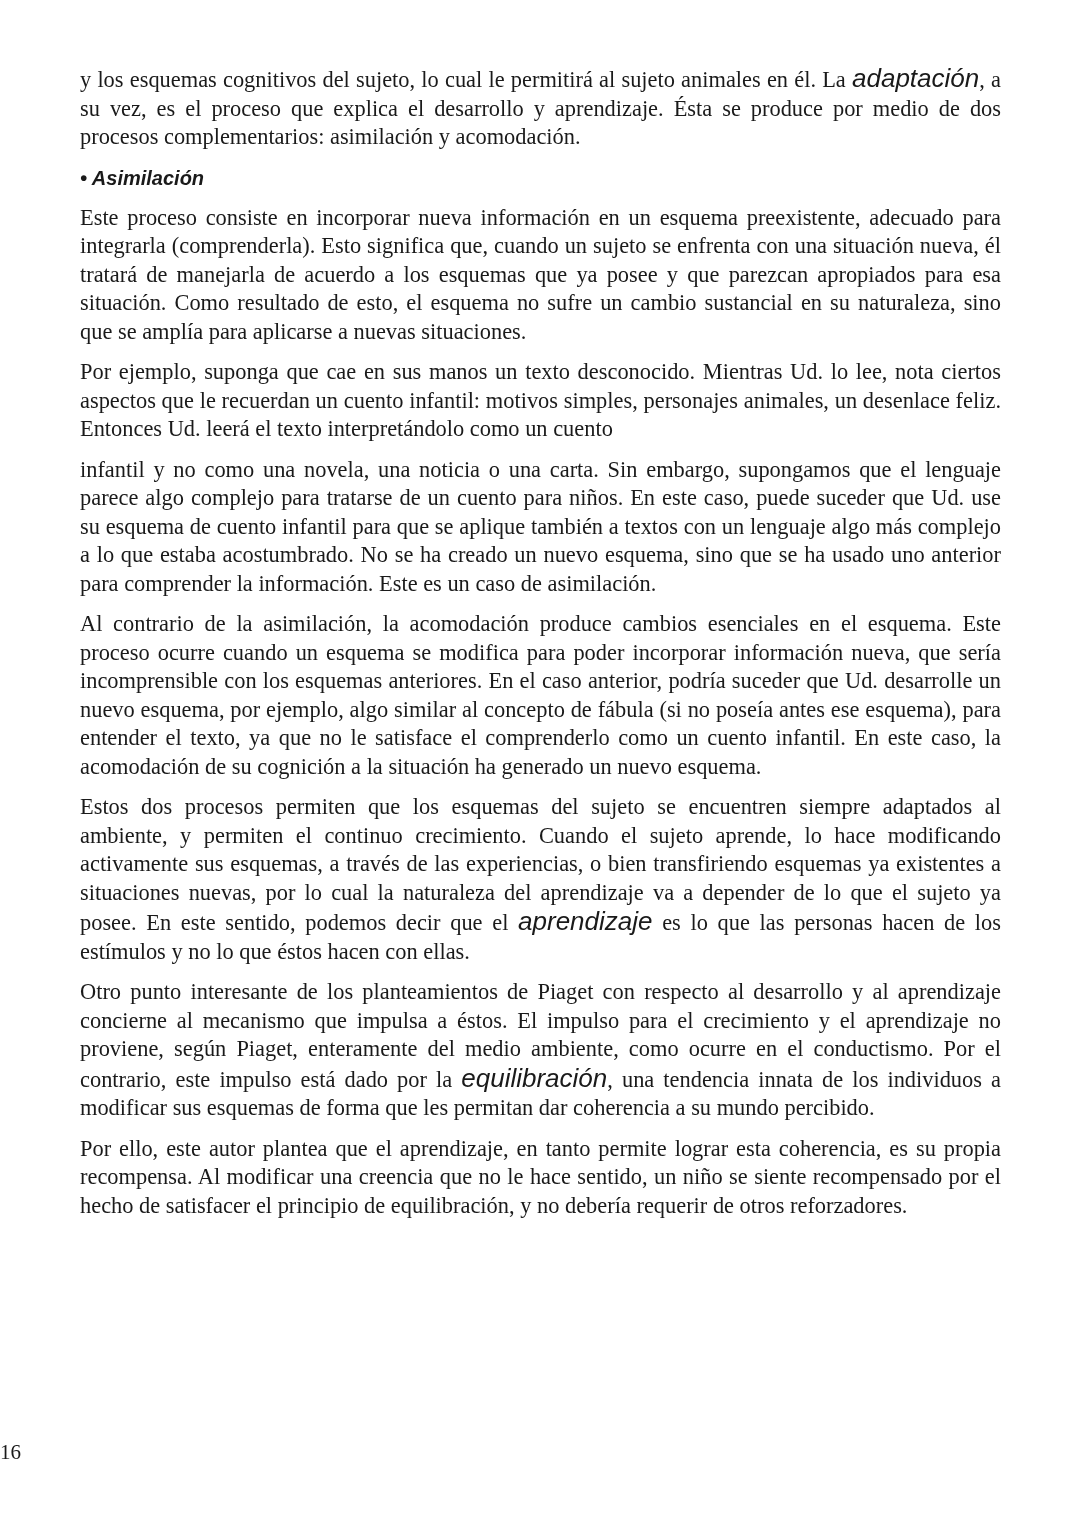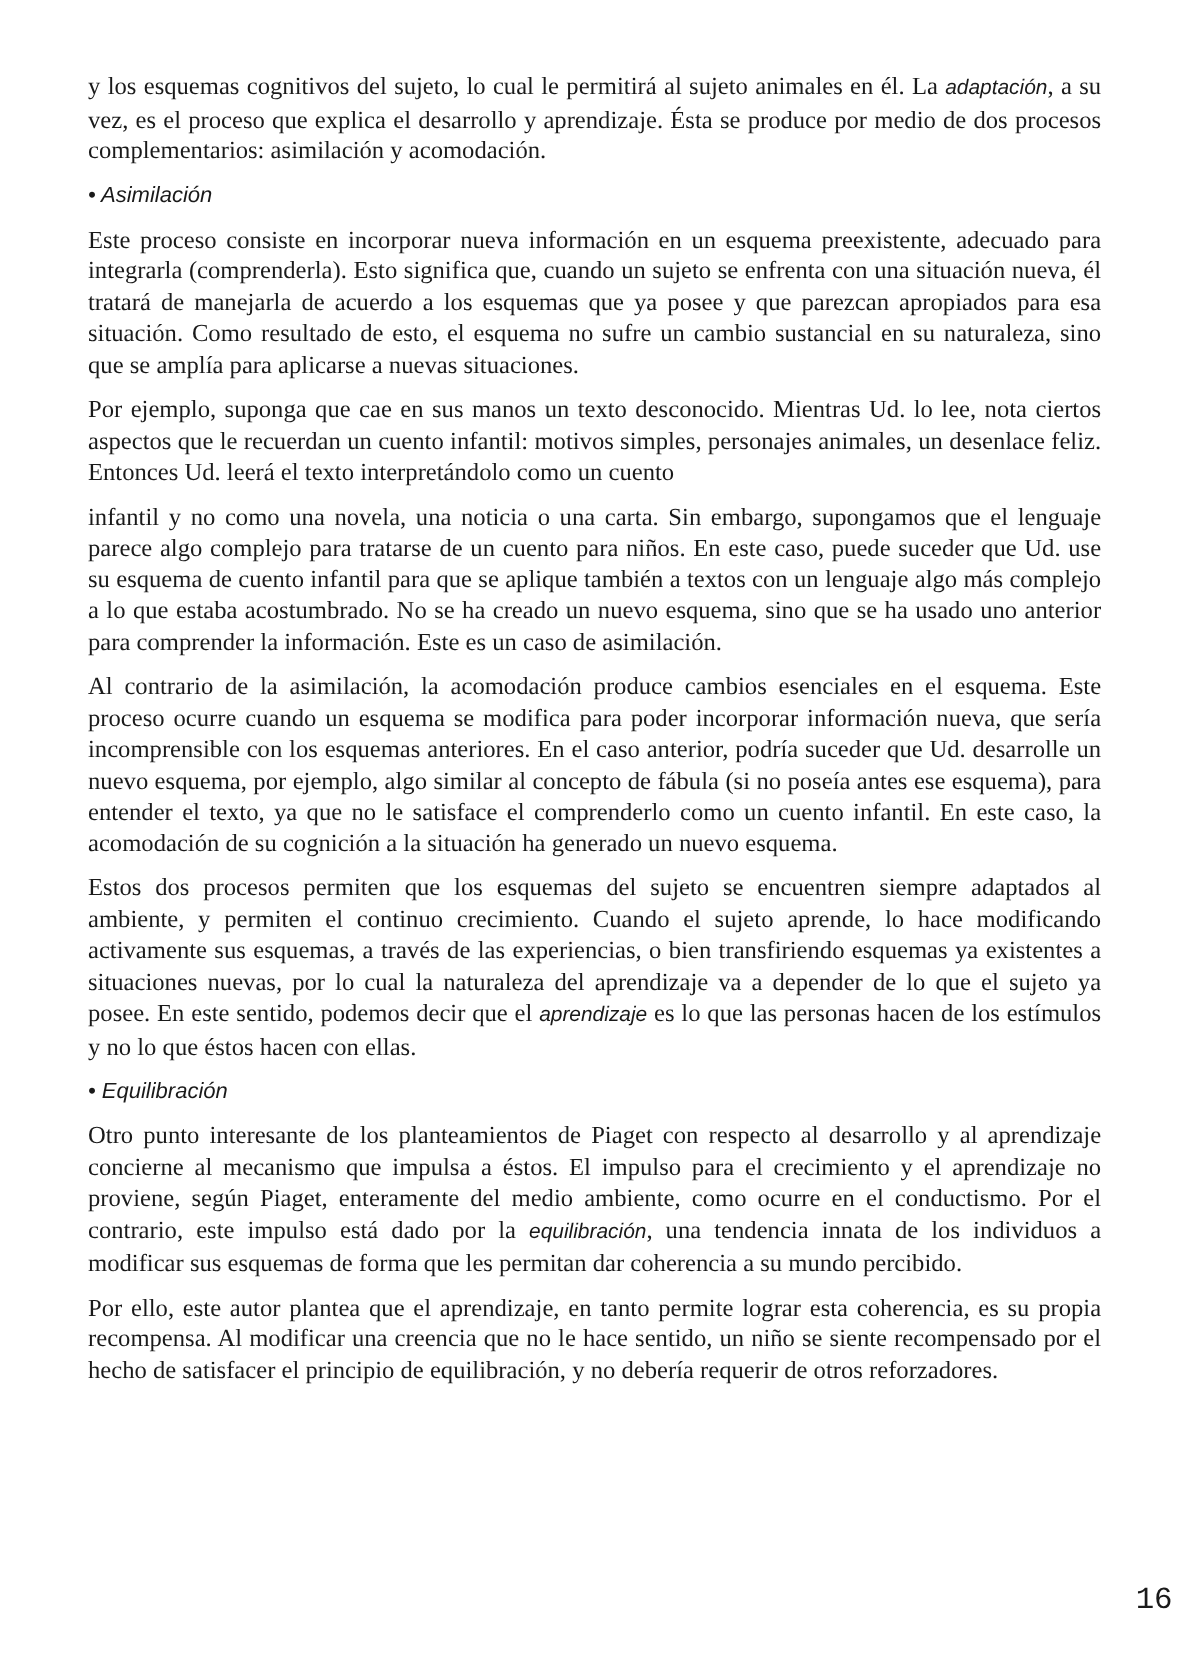--- a/index.html
+++ b/index.html
@@ -9,40 +9,39 @@
       font-family: "Liberation Serif", "DejaVu Serif", serif;
       font-size: 22.4px; line-height: 28.5px; color: #1a1a1a;
     }
     p { margin: 0; text-align: justify; }
     .lastline-left { text-align-last: left; }
     .para { margin-bottom: 12px; }
     .para-tight { margin-bottom: 12px; }
     .heading {
       font-family: "Liberation Sans", "DejaVu Sans", sans-serif;
       font-style: italic; font-size: 20px; line-height: 28px;
-      margin: 2px 0 12px 0; color: #1a1a1a;
+      margin: 2px 0 12px 0; color: #1a1a1a; font-weight: bold;
     }
-    .it { font-family: "Liberation Sans", "DejaVu Sans", sans-serif; font-style: italic; font-size: 19px; }
+    .it { font-family: "Liberation Sans", "DejaVu Sans", sans-serif; font-style: italic; font-size: 26px; }
     .page-number {
-      position: absolute; top: 1440px; left: 0; width: 1066px; text-align: right;
-      font-family: Liberation Mono, monospace; font-size: 28px; color: #1a1a1a;
+      position: absolute; top: 1440px; left: 0; width: 1066px; text-align: left;
+      font-family: Liberation Serif, serif; font-size: 21px; color: #1a1a1a;
     }
   </style>
 </head>
 <body>
 
 <div class="page">
   <p class="para"><span>y los esquemas cognitivos del sujeto, lo cual le permitirá al sujeto animales en él. La </span><span class="it">adaptación</span><span>, a su vez, es el proceso que explica el desarrollo y aprendizaje. Ésta se produce por medio de dos procesos complementarios: asimilación y acomodación.</span></p>
 
   <div class="heading">• Asimilación</div>
   <p class="para">Este proceso consiste en incorporar nueva información en un esquema preexistente, adecuado para integrarla (comprenderla). Esto significa que, cuando un sujeto se enfrenta con una situación nueva, él tratará de manejarla de acuerdo a los esquemas que ya posee y que parezcan apropiados para esa situación. Como resultado de esto, el esquema no sufre un cambio sustancial en su naturaleza, sino que se amplía para aplicarse a nuevas situaciones.</p>
   <p class="para lastline-left">Por ejemplo, suponga que cae en sus manos un texto desconocido. Mientras Ud. lo lee, nota ciertos aspectos que le recuerdan un cuento infantil: motivos simples, personajes animales, un desenlace feliz. Entonces Ud. leerá el texto interpretándolo como un cuento</p>
   <p class="para">infantil y no como una novela, una noticia o una carta. Sin embargo, supongamos que el lenguaje parece algo complejo para tratarse de un cuento para niños. En este caso, puede suceder que Ud. use su esquema de cuento infantil para que se aplique también a textos con un lenguaje algo más complejo a lo que estaba acostumbrado. No se ha creado un nuevo esquema, sino que se ha usado uno anterior para comprender la información. Este es un caso de asimilación.</p>
 
   <p class="para">Al contrario de la asimilación, la acomodación produce cambios esenciales en el esquema. Este proceso ocurre cuando un esquema se modifica para poder incorporar información nueva, que sería incomprensible con los esquemas anteriores. En el caso anterior, podría suceder que Ud. desarrolle un nuevo esquema, por ejemplo, algo similar al concepto de fábula (si no poseía antes ese esquema), para entender el texto, ya que no le satisface el comprenderlo como un cuento infantil. En este caso, la acomodación de su cognición a la situación ha generado un nuevo esquema.</p>
   <p class="para"><span>Estos dos procesos permiten que los esquemas del sujeto se encuentren siempre adaptados al ambiente, y permiten el continuo crecimiento. Cuando el sujeto aprende, lo hace modificando activamente sus esquemas, a través de las experiencias, o bien transfiriendo esquemas ya existentes a situaciones nuevas, por lo cual la naturaleza del aprendizaje va a depender de lo que el sujeto ya posee. En este sentido, podemos decir que el </span><span class="it">aprendizaje</span><span> es lo que las personas hacen de los estímulos y no lo que éstos hacen con ellas.</span></p>
 
-  <div class="heading">• Equilibración</div>
   <p class="para"><span>Otro punto interesante de los planteamientos de Piaget con respecto al desarrollo y al aprendizaje concierne al mecanismo que impulsa a éstos. El impulso para el crecimiento y el aprendizaje no proviene, según Piaget, enteramente del medio ambiente, como ocurre en el conductismo. Por el contrario, este impulso está dado por la </span><span class="it">equilibración</span><span>, una tendencia innata de los individuos a modificar sus esquemas de forma que les permitan dar coherencia a su mundo percibido.</span></p>
   <p class="para-tight">Por ello, este autor plantea que el aprendizaje, en tanto permite lograr esta coherencia, es su propia recompensa. Al modificar una creencia que no le hace sentido, un niño se siente recompensado por el hecho de satisfacer el principio de equilibración, y no debería requerir de otros reforzadores.</p>
 </div>
 
 <div class="page-number">16</div>
 
 </body></html>

